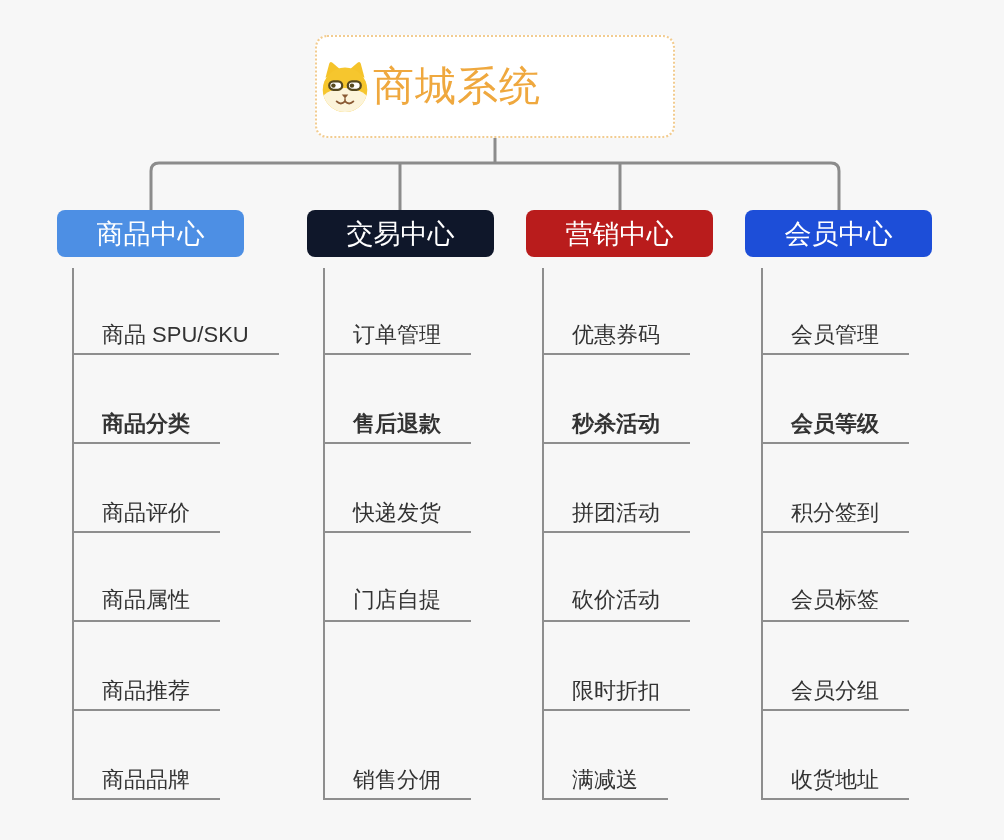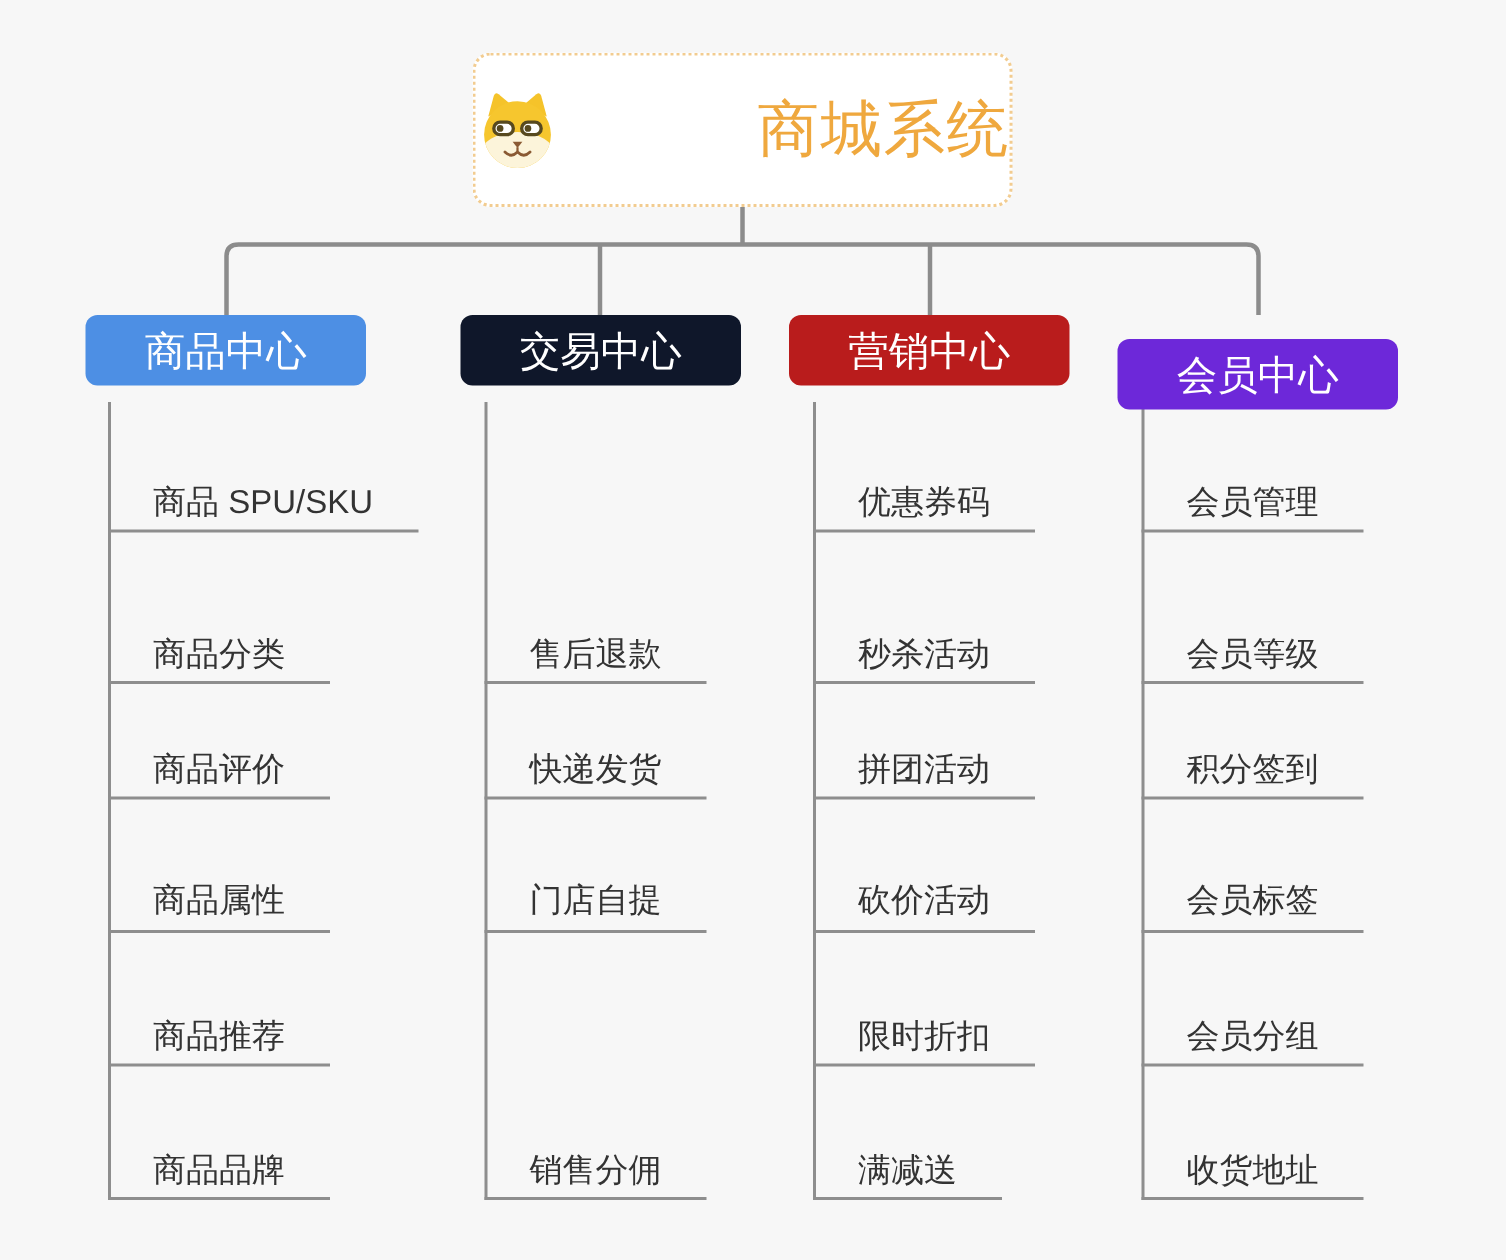--- a/index.html
+++ b/index.html
@@ -17,21 +17,21 @@
     position:absolute;left:0;top:0;width:1004px;height:840px;
     pointer-events:none;
   }
   
   .root-node{
     position:absolute;left:315px;top:35px;width:360px;height:103px;
     box-sizing:border-box;
     background:#ffffff;
     border:2px dotted #f2cc90;
     border-radius:12px;
-    display:flex;align-items:center;justify-content:space-between;
+    display:flex;align-items:center;justify-content:flex-start;
     cursor:default;
   }
   .root-title{
     font-size:41px;
     color:#efa83e;
     letter-spacing:1px;
     white-space:nowrap;
   }
   .dog-icon{width:56px;height:52px;flex:0 0 auto;}
   
@@ -57,21 +57,21 @@
     line-height:24px;
     color:#333333;
     white-space:nowrap;
     text-align:center;
   }
   .c0{left:72px;}
   .c1{left:323px;}
   .c2{left:542px;}
   .c3{left:761px;}
   .r0{top:323px;}
-  .r1{top:424px;}
+  .r1{top:412px;font-weight:bold;}
   .r2{top:501px;}
   .r3{top:590px;font-family:Liberation Mono, monospace;}
   .r4{top:679px;}
   .r5{top:768px;}
 </style>
 </head>
 <body>
 
 <div class="canvas">
 
@@ -120,31 +120,32 @@
 
   <div class="branch-box c0-box" style="background: rgb(77, 143, 228);">
     <span>商品中心</span>
   </div>
   <div class="branch-box c1-box" style="background: #0f172a;">
     <span>交易中心</span>
   </div>
   <div class="branch-box c2-box" style="background: #b91c1c;">
     <span>营销中心</span>
   </div>
-  <div class="branch-box c3-box" style="background: #6d28d9; margin-top: 16px;">
+  <div class="branch-box c3-box" style="background: #1d4ed8;">
     <span>会员中心</span>
   </div>
 
   <div class="topic c0 r0">商品 SPU/SKU</div>
   <div class="topic c0 r1">商品分类</div>
   <div class="topic c0 r2">商品评价</div>
   <div class="topic c0 r3">商品属性</div>
   <div class="topic c0 r4">商品推荐</div>
   <div class="topic c0 r5">商品品牌</div>
 
+  <div class="topic c1 r0">订单管理</div>
   <div class="topic c1 r1">售后退款</div>
   <div class="topic c1 r2">快递发货</div>
   <div class="topic c1 r3">门店自提</div>
   <div class="topic c1 r5">销售分佣</div>
 
   <div class="topic c2 r0">优惠券码</div>
   <div class="topic c2 r1">秒杀活动</div>
   <div class="topic c2 r2">拼团活动</div>
   <div class="topic c2 r3">砍价活动</div>
   <div class="topic c2 r4">限时折扣</div>

